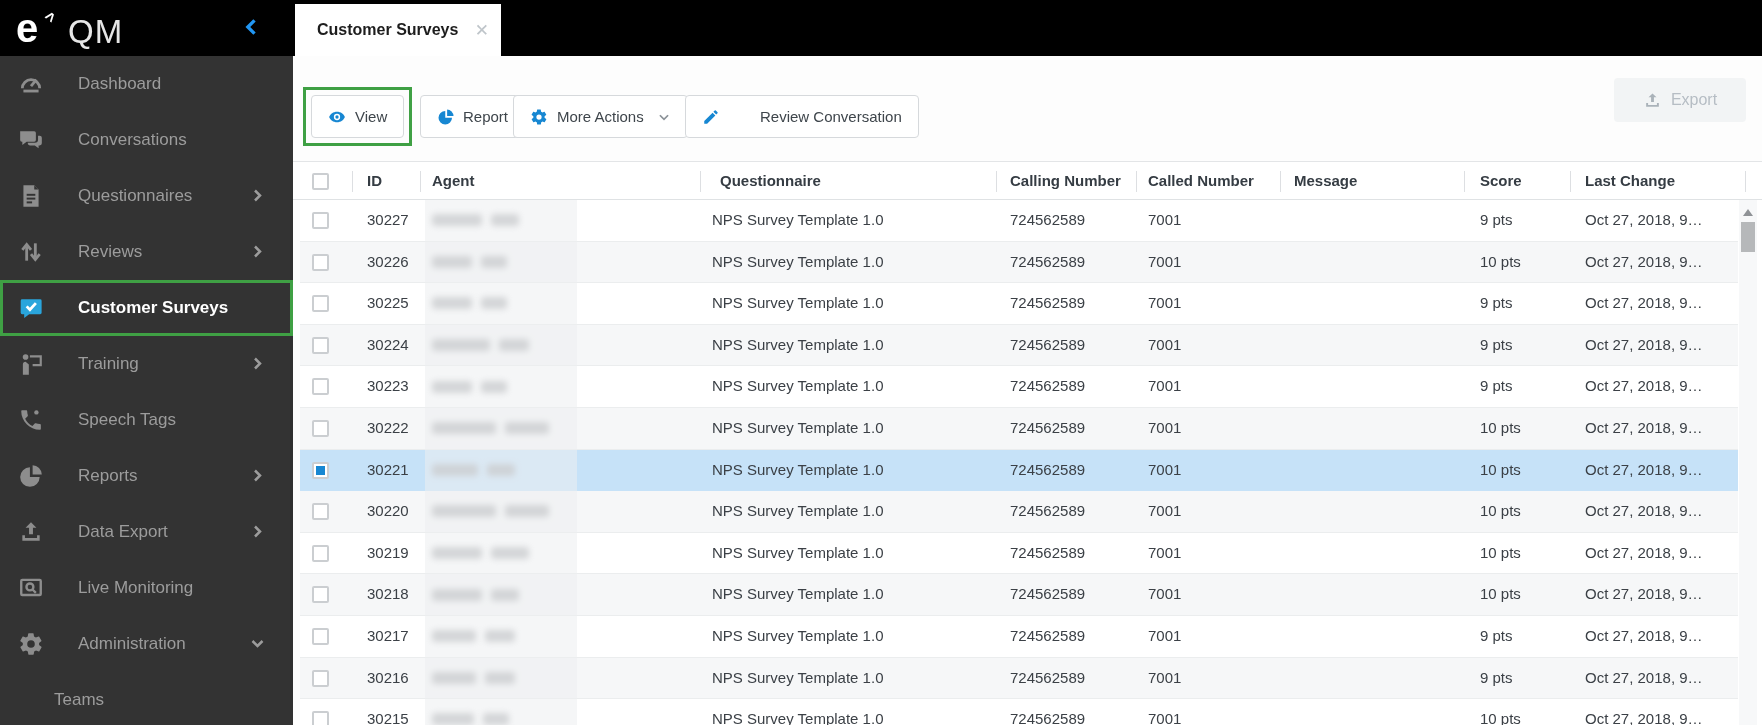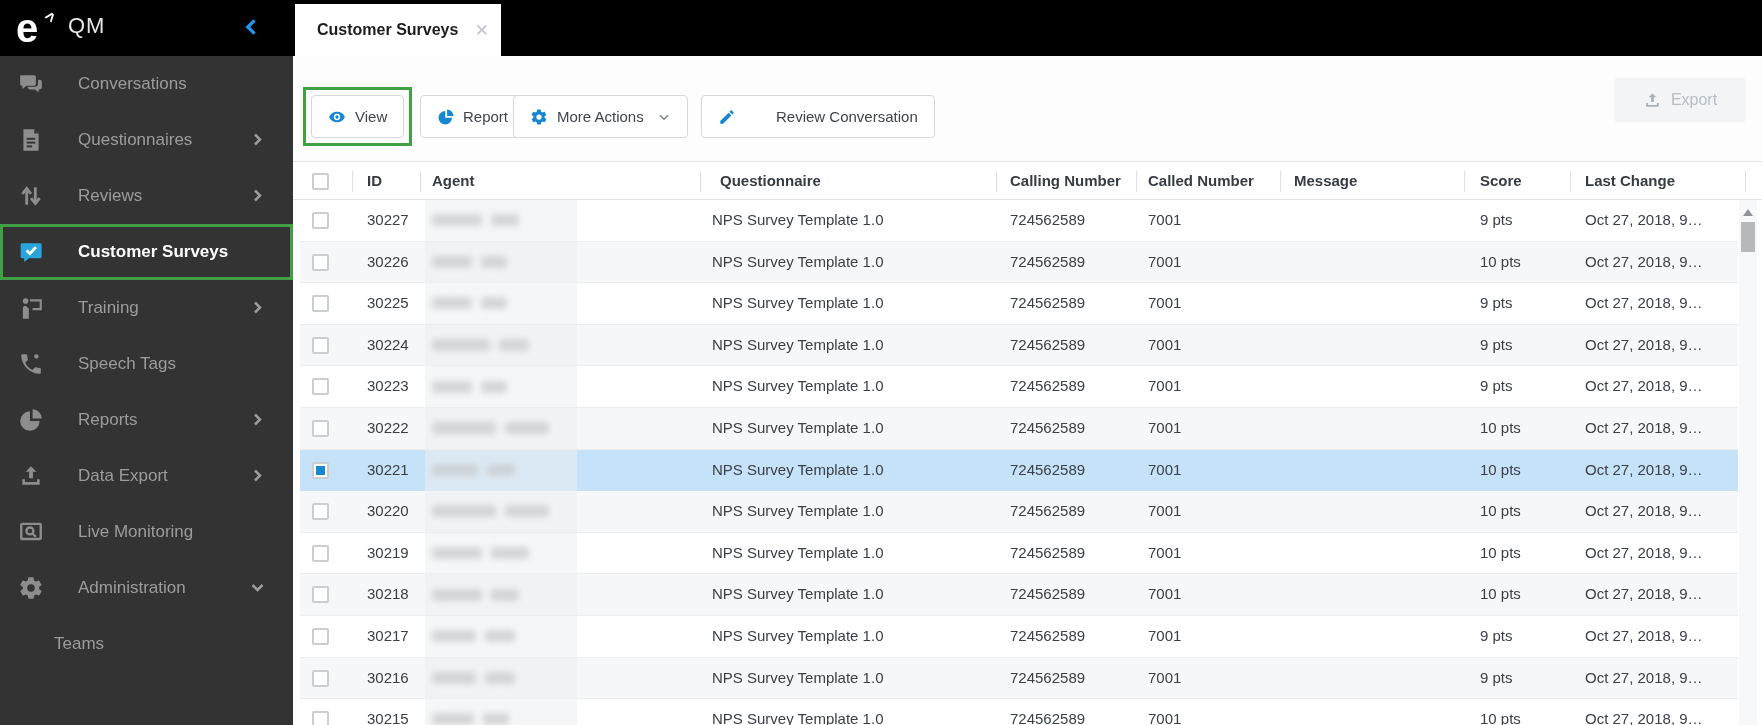--- a/index.html
+++ b/index.html
@@ -5,21 +5,21 @@
   * { margin:0; padding:0; box-sizing:border-box; }
   html,body { width:1762px; height:725px; overflow:hidden;
     font-family:"Liberation Sans","DejaVu Sans",sans-serif; background:#fff; }
 
   
   .topbar { position:absolute; left:0; top:0; width:1762px; height:56px; background:#000; }
   .brand { position:absolute; left:16px; top:6px; width:48px; height:44px; color:#fff; }
   .logo-e { font-size:40px; font-weight:700; color:#fff; line-height:44px; }
   .logo-arrow { position:absolute; left:30px; top:2px; font-size:16px; font-weight:800;
     color:#fff; transform:rotate(-52deg); }
-  .product { position:absolute; left:68px; top:13px; font-size:22px; color:#e6e6e6; letter-spacing:1px; }
+  .product { position:absolute; left:68px; top:13px; font-size:33px; color:#e6e6e6; letter-spacing:1px; }
   .collapse { position:absolute; left:242px; top:17px; width:20px; height:20px; color:#2196f3; }
   .tab { position:absolute; left:295px; top:4px; width:206px; height:52px; background:#fff;
     display:flex; align-items:center; }
   .tab-title { margin-left:22px; font-size:16px; font-weight:700; color:#1d1d1d; }
   .tab-close { position:absolute; right:12px; top:16px; font-size:17px; color:#bfc5ca; font-weight:700; }
 
   
   .sidebar { position:absolute; left:0; top:56px; width:293px; height:669px; background:#333333; }
   .side-item { position:relative; height:56px; display:flex; align-items:center; color:#9c9c9c;
     font-size:17px; cursor:pointer; }
@@ -37,21 +37,21 @@
   
   .toolbar { position:relative; height:105px; background:#fdfdfd; }
   .btn { position:absolute; top:39px; height:43px; display:inline-flex; align-items:center; gap:9px;
     padding:0 16px; background:#fff; border:1px solid #d6d9dc; border-radius:4px;
     font-size:15px; color:#3e454b; cursor:pointer; white-space:nowrap; }
   .btn .bicn { width:18px; height:18px; color:#1787d2; }
   .green-wrap { position:absolute; left:10px; top:31px; border:3px solid #3fa044; padding:5px; }
   .green-wrap .btn { position:static; }
   .btn-report { left:127px;gap:8px; }
   .btn-more { left:220px; }
-  .btn-review { left:408px;gap:40px; }
+  .btn-review { left:392px;gap:40px; }
   .chev { width:14px; height:14px; color:#8b9298; margin-left:4px; }
   .btn-export { position:absolute; right:16px; top:22px; height:44px; width:132px; justify-content:center;
     display:inline-flex; align-items:center; gap:9px; background:#f2f4f5; border:none; border-radius:4px;
     font-size:16px; color:#b6bdc4; }
   .btn-export .bicn { color:#aab2b9; width:19px; height:19px; }
 
   
   .tablewrap { position:absolute; left:0; top:105px; right:0; bottom:0; }
   .thead { position:relative; height:39px; border-top:1px solid #e3e5e7; border-bottom:1px solid #dfe2e4;
     background:#fff; font-size:15px; font-weight:700; color:#353c43; }
@@ -98,20 +98,29 @@
       </svg>
   </span>
   <div class="tab">
     <span class="tab-title">Customer Surveys</span>
     <span class="tab-close">✕</span>
   </div>
 </div>
 
 <div class="sidebar">
 
+  <div class="side-item">
+    <span class="icn">
+      <svg viewBox="0 0 24 24" width="26" height="26" fill="none" stroke="currentColor" stroke-width="2.6">
+        <path d="M4 16a8 8 0 1 1 16 0"></path>
+          <line x1="12" y1="14" x2="17" y2="8"></line>
+          <line x1="5" y1="18.5" x2="19" y2="18.5"></line>
+      </svg></span>
+    <span class="lbl">Dashboard</span>
+  </div>
 
   <div class="side-item">
     <span class="icn">
       <svg viewBox="0 0 24 24" width="26" height="26" fill="currentColor">
         <path d="M2 4h13a1.5 1.5 0 0 1 1.5 1.5V12A1.5 1.5 0 0 1 15 13.5H8l-4 3v-3H3.5A1.5 1.5 0 0 1 2 12z"></path>
         <path d="M18.5 8H20a2 2 0 0 1 2 2v5a2 2 0 0 1-2 2h-1v2.5L15.5 17H11a2 2 0 0 1-2-2v-.5h6.5a3 3 0 0 0 3-3z"></path>
       </svg></span>
     <span class="lbl">Conversations</span>
   </div>
 

